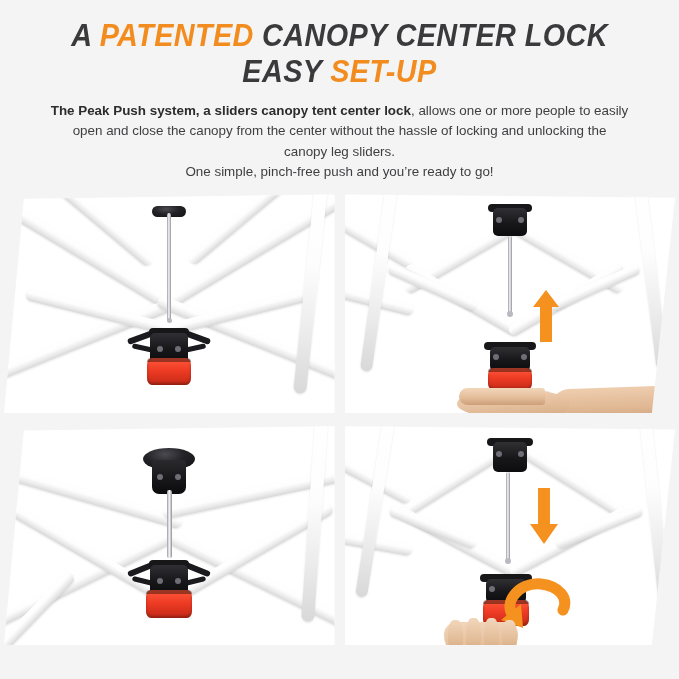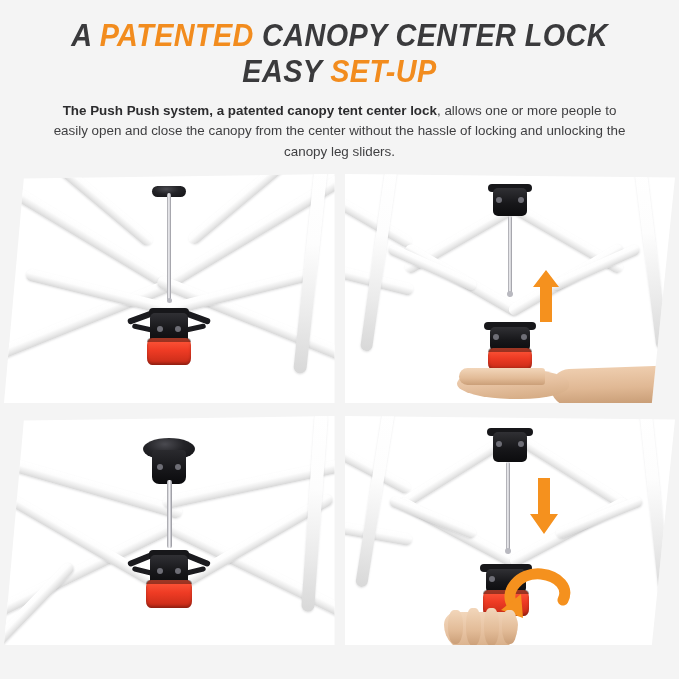--- a/index.html
+++ b/index.html
@@ -182,22 +182,23 @@
 <div class="infographic">
 
   <div class="header-block">
 
     <div class="headline">
       <span><span>A </span><span class="hl-orange">PATENTED</span><span> CANOPY CENTER LOCK</span></span>
       <span class="headline-line2"><span>EASY </span><span class="hl-orange">SET-UP</span></span>
     </div>
 
     <div class="body-copy">
-      <span class="bold">The Push Push system, a patented canopy tent center lock</span><span>, allows one or more people to easily open and close the canopy from the center without the hassle of locking and unlocking the canopy leg sliders.</span>
+      <span class="bold">The Peak Push system, a sliders canopy tent center lock</span><span>, allows one or more people to easily open and close the canopy from the center without the hassle of locking and unlocking the canopy leg sliders.</span>
       <br>
+      <span>One simple, pinch-free push and you’re ready to go!</span>
     </div>
 
   </div>
 
   <div class="panel-grid">
 
     <div class="panel panel-1">
       <div class="panel-photo">
 
         <div class="tube" style="width:200px;height:13px;left:-22px;top:52px;transform:rotate(31deg);"></div>

